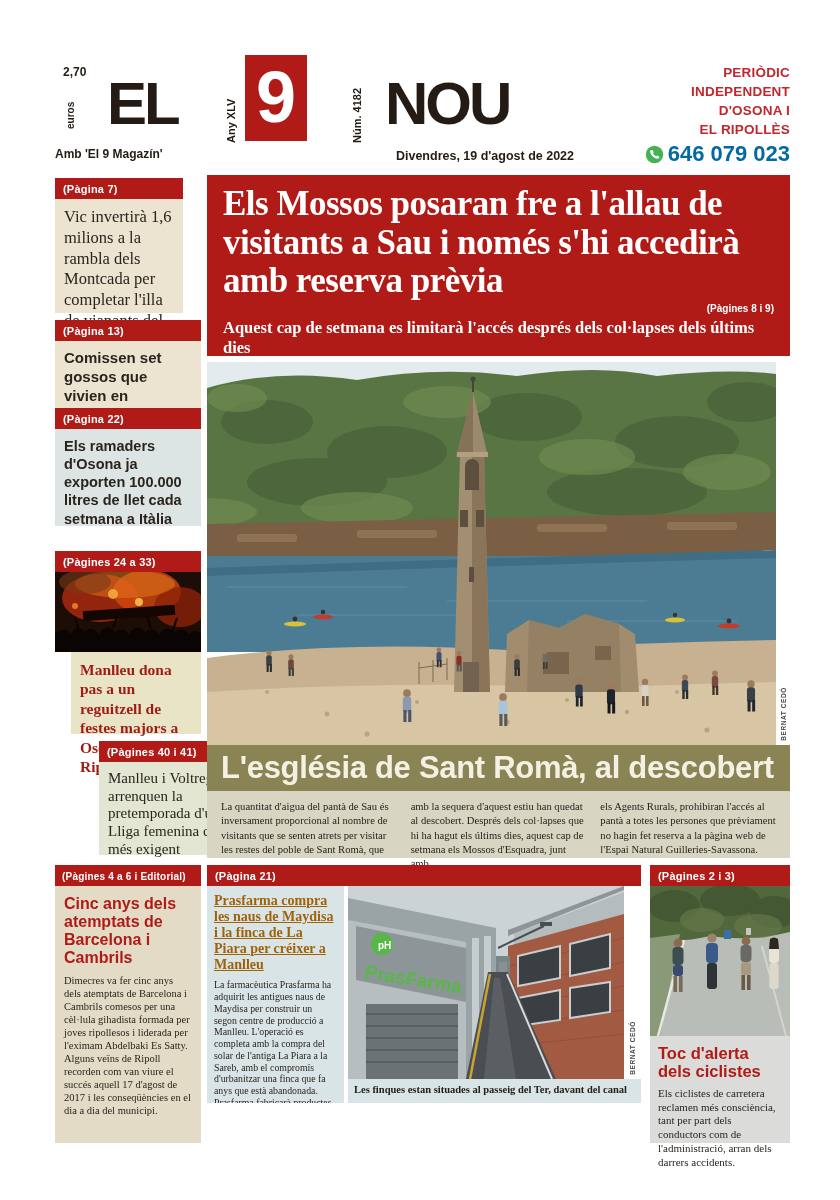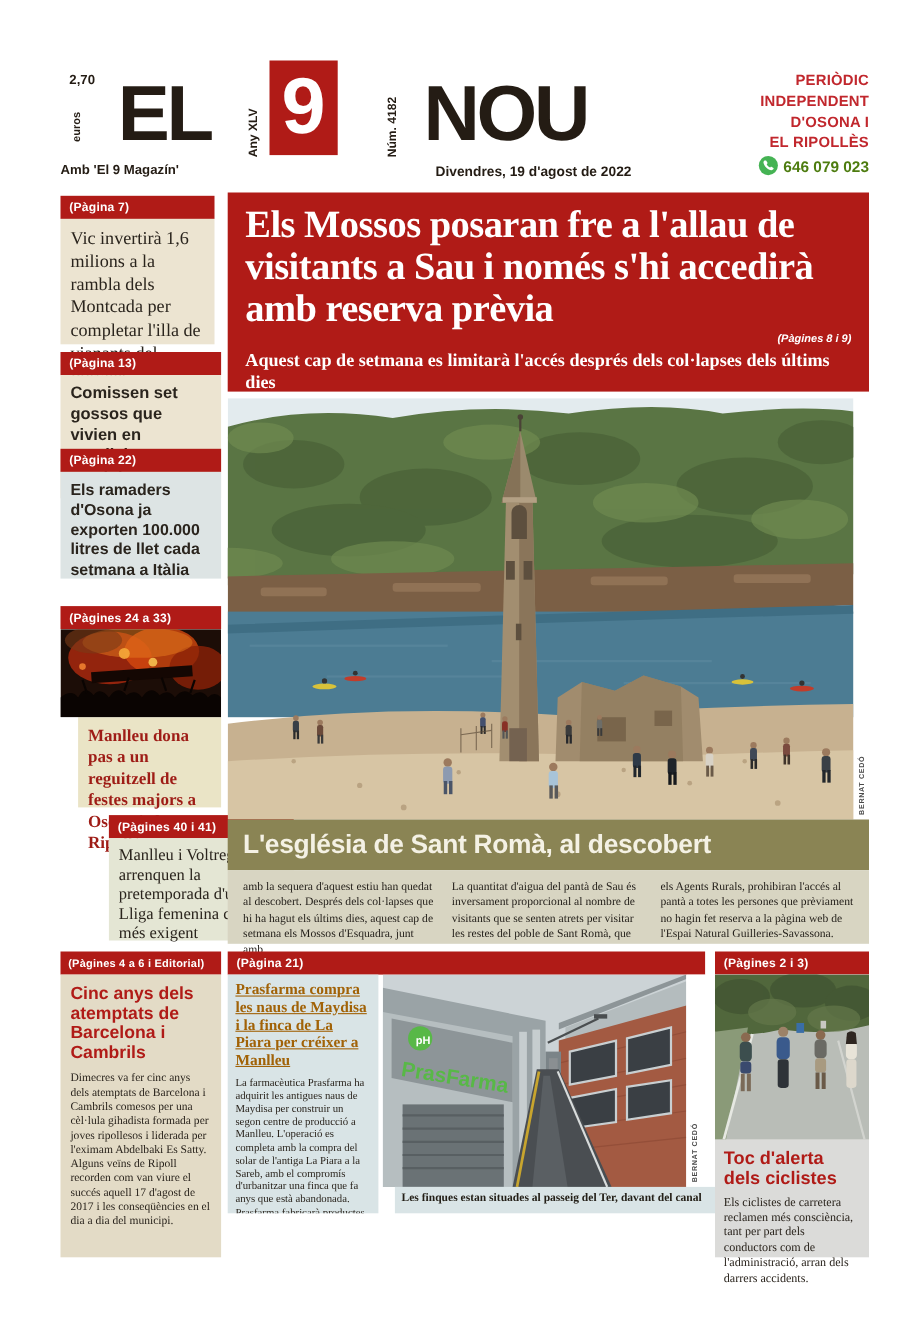--- a/index.html
+++ b/index.html
@@ -1,45 +1,45 @@
 <!DOCTYPE html>
 <html lang="ca"><head>
 <meta charset="utf-8">
 <style>
   html,body{margin:0;padding:0;background:#ffffff;}
   .page{position:relative;width:840px;height:1200px;background:#ffffff;overflow:hidden;
         font-family:"Liberation Sans",sans-serif;color:#262019;}
   .abs{position:absolute;}
   
   .brand{font-family:"Liberation Sans",sans-serif;font-weight:700;color:#241c14;
-         font-size:71px;line-height:86px;letter-spacing:-3px;}
+         font-size:60px;line-height:86px;letter-spacing:-3px;}
   .ninebox{background:#b01b17;color:#ffffff;text-align:center;
            font-weight:700;font-size:72px;line-height:84px;}
   .vtext{writing-mode:vertical-rl;transform:rotate(180deg);}
   .smallbold{font-weight:700;font-size:12px;color:#241c14;}
   .tagline{color:#c1272d;font-weight:700;font-size:13.5px;line-height:19px;text-align:right;letter-spacing:.2px;}
-  .phone{font-weight:700;font-size:14px;color:#4d7c0f;display:flex;align-items:center;gap:4px;}
+  .phone{font-weight:700;font-size:22px;color:#0369a1;display:flex;align-items:center;gap:4px;}
   
   .pghead{background:#b01b17;color:#ffffff;font-weight:700;font-size:11px;
           padding:5px 8px 4px 8px;letter-spacing:.2px;}
   .pghead.sm{font-size:10px;padding:6px 6px 4px 7px;}
   .sbody{padding:8px 9px;}
   .serifdark{font-family:"Liberation Serif",serif;color:#2a241d;font-size:16.5px;line-height:1.26;}
   .sansdark{font-weight:700;color:#2a241d;font-size:14.5px;line-height:1.25;}
   .serifred{font-family:"Liberation Serif",serif;font-weight:700;color:#9e1c16;font-size:15.5px;line-height:1.25;margin-left:16px;}
   
   .lead{background:#b01b17;color:#ffffff;padding:10px 16px 10px 16px;box-sizing:border-box;}
   .lead h1{margin:0;font-family:"Liberation Serif",serif;font-weight:700;
            font-size:35px;line-height:1.1;letter-spacing:-.5px;}
-  .leadpages{text-align:right;font-weight:700;font-size:10px;margin-top:2px;font-style:italic;}
+  .leadpages{text-align:right;font-weight:700;font-size:10px;margin-top:2px;}
   .leadsub{font-family:"Liberation Serif",serif;font-weight:700;font-size:16.5px;margin-top:4px;}
   
   .creditstrip{background:#ffffff;display:flex;align-items:flex-end;justify-content:center;}
   .credit{font-size:6.5px;color:#4a4a4a;letter-spacing:.6px;font-weight:700;}
-  .banner{background:#8a8454;color:#f4f1e4;font-weight:700;font-size:24px;
+  .banner{background:#8a8454;color:#f4f1e4;font-weight:700;font-size:31px;
           display:flex;align-items:center;padding:0 14px;box-sizing:border-box;letter-spacing:-.3px;}
   .standfirst{background:#d8d5c2;display:flex;gap:14px;padding:9px 14px;box-sizing:border-box;}
   .standfirst div{flex:1;font-family:"Liberation Serif",serif;font-size:10.6px;line-height:1.35;color:#211d18;}
   
   .redtitle{font-weight:700;color:#b01b17;}
   .seriftitle{font-family:"Liberation Serif",serif;font-weight:700;color:#a16207;text-decoration:underline;}
   .bodyserif{font-family:"Liberation Serif",serif;color:#2a241d;}
   .caption{background:#d9e4e6;font-family:"Liberation Serif",serif;font-weight:700;
            font-size:10.5px;color:#242018;padding:5px 6px;box-sizing:border-box;}
 </style>
@@ -71,21 +71,21 @@
     <div class="abs phone" style="right:0px;top:86px;">
       <svg width="19" height="19" viewBox="0 0 24 24">
         <circle cx="12" cy="12" r="11" fill="#45b354"></circle>
         <path d="M7.2 6.5c-.5.5-1 1.4-.7 2.6.4 1.8 1.7 3.9 3.3 5.4 1.6 1.5 3.8 2.6 5.6 2.8 1 .1 1.9-.4 2.3-1l.4-.8c.1-.3 0-.6-.3-.8l-2.2-1.3c-.3-.2-.6-.1-.8.1l-.7.8c-.8-.3-1.6-.8-2.4-1.6-.8-.8-1.3-1.6-1.6-2.3l.8-.7c.2-.2.3-.6.1-.8L9.6 6.6c-.2-.3-.6-.4-.9-.3 0 0-.9.1-1.5.2z" fill="#ffffff"></path>
         <path d="M4.5 20.5l1.8-4 2.6 2.4z" fill="#45b354"></path>
       </svg>
       <span>646 079 023</span>
     </div>
   </div>
 
-  <div class="abs" style="left:55px;top:178px;width:140px;">
+  <div class="abs" style="left:55px;top:178px;width:128px;">
     <div class="pghead">(Pàgina 7)</div>
     <div class="sbody serifdark" style="background:#ece4d1;height:98px;">Vic invertirà 1,6 milions a la rambla dels Montcada per completar l'illa de vianants del Portalet</div>
   </div>
 
   <div class="abs" style="left:55px;top:320px;width:146px;">
     <div class="pghead">(Pàgina 13)</div>
     <div class="sbody sansdark" style="background:#ece4d1;height:96px;font-size:15px;">Comissen set gossos que vivien en condicions insalubres en una casa de Balenyà</div>
   </div>
 
   <div class="abs" style="left:55px;top:408px;width:146px;">
@@ -305,22 +305,22 @@
     <div class="creditstrip" style="position:absolute;right:0;top:0;width:14px;height:383px;padding-bottom:4px;box-sizing:border-box;">
       <span class="credit vtext">BERNAT CEDÓ</span>
     </div>
   </div>
 
   <div class="abs banner" style="left:207px;top:745px;width:583px;height:46px;">
     <span>L'església de Sant Romà, al descobert</span>
   </div>
 
   <div class="abs standfirst" style="left:207px;top:791px;width:583px;height:67px;">
+    <div>La quantitat d'aigua del pantà de Sau és inversament proporcional al nombre de visitants que se senten atrets per visitar les restes del poble de Sant Romà, que</div>
     <div>amb la sequera d'aquest estiu han quedat al descobert. Després dels col·lapses que hi ha hagut els últims dies, aquest cap de setmana els Mossos d'Esquadra, junt amb</div>
-    <div>La quantitat d'aigua del pantà de Sau és inversament proporcional al nombre de visitants que se senten atrets per visitar les restes del poble de Sant Romà, que</div>
     <div>els Agents Rurals, prohibiran l'accés al pantà a totes les persones que prèviament no hagin fet reserva a la pàgina web de l'Espai Natural Guilleries-Savassona.</div>
   </div>
 
   <div class="abs" style="left:55px;top:865px;width:146px;">
     <div class="pghead sm">(Pàgines 4 a 6 i Editorial)</div>
     <div style="background:#e3dbc6;height:234px;padding:9px 9px 14px 9px;overflow:hidden;">
       <div class="redtitle" style="font-size:16px;line-height:1.12;margin-bottom:7px;">Cinc anys dels atemptats de Barcelona i Cambrils</div>
       <div class="bodyserif" style="font-size:10.5px;line-height:1.24;">Dimecres va fer cinc anys dels atemptats de Barcelona i Cambrils comesos per una cèl·lula gihadista formada per joves ripollesos i liderada per l'eximam Abdelbaki Es Satty. Alguns veïns de Ripoll recorden com van viure el succés aquell 17 d'agost de 2017 i les conseqüències en el dia a dia del municipi.</div>
     </div>
   </div>
@@ -374,21 +374,21 @@
         <polygon points="118,193 140,86 160,86 208,193" fill="#4a4e52"></polygon>
         <polygon points="136,193 146,92 152,92 168,193" fill="#5a5f63"></polygon>
         <polyline points="122,193 142,88" stroke="#c8a52e" stroke-width="2.5" fill="none"></polyline>
         <polyline points="204,193 159,88" stroke="#d8dcdc" stroke-width="2" fill="none"></polyline>
         <line x1="150" y1="62" x2="196" y2="40" stroke="#4a4e50" stroke-width="2"></line>
         <rect x="192" y="36" width="12" height="4" fill="#4a4e50"></rect>
       </svg>
       <div class="creditstrip" style="position:absolute;left:417px;top:0;width:17px;height:193px;padding-bottom:4px;box-sizing:border-box;">
         <span class="credit vtext">BERNAT CEDÓ</span>
       </div>
-      <div class="caption" style="position:absolute;left:141px;top:193px;width:293px;height:24px;margin-left:11px;">Les finques estan situades al passeig del Ter, davant del canal</div>
+      <div class="caption" style="position:absolute;left:141px;top:193px;width:293px;height:24px;">Les finques estan situades al passeig del Ter, davant del canal</div>
     </div>
   </div>
 
   <div class="abs" style="left:650px;top:865px;width:140px;">
     <div class="pghead">(Pàgines 2 i 3)</div>
     <div style="background:#dbdbd9;height:257px;">
       <svg width="140" height="150" viewBox="0 0 140 150" style="display:block;">
         <rect width="140" height="150" fill="#b9bdb7"></rect>
         <path d="M0,0 H140 V46 Q100,56 60,50 Q26,58 0,52 Z" fill="#51673c"></path>
         <g fill="#425532" opacity=".8">

